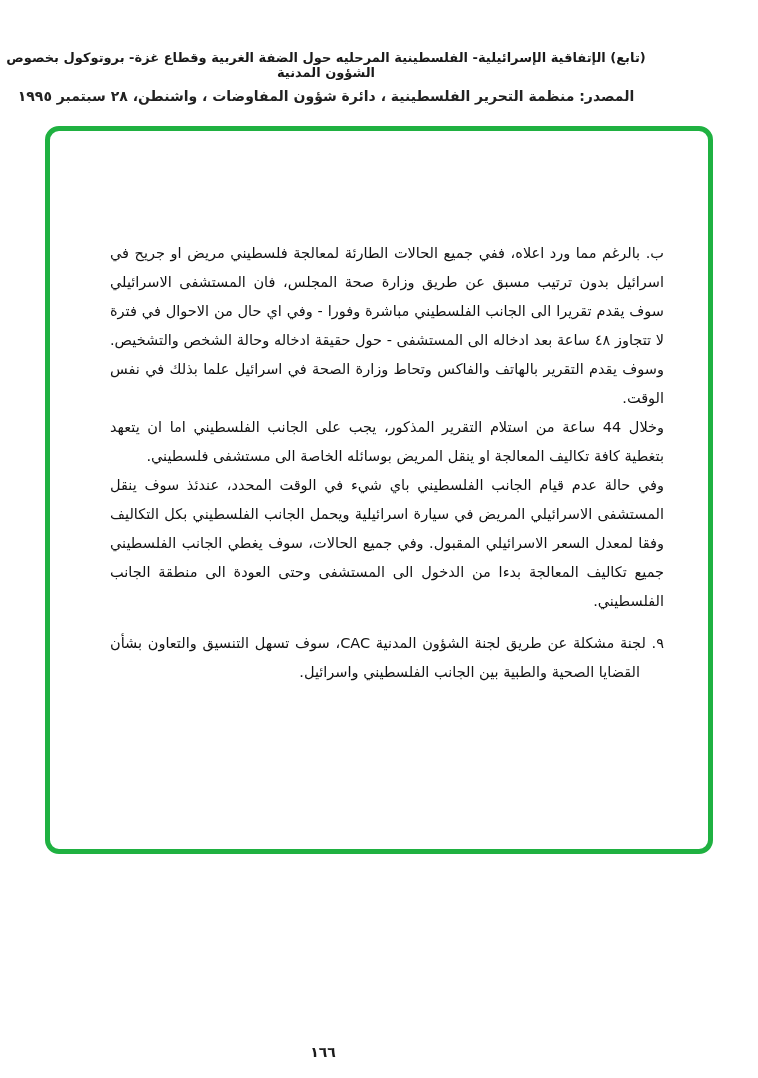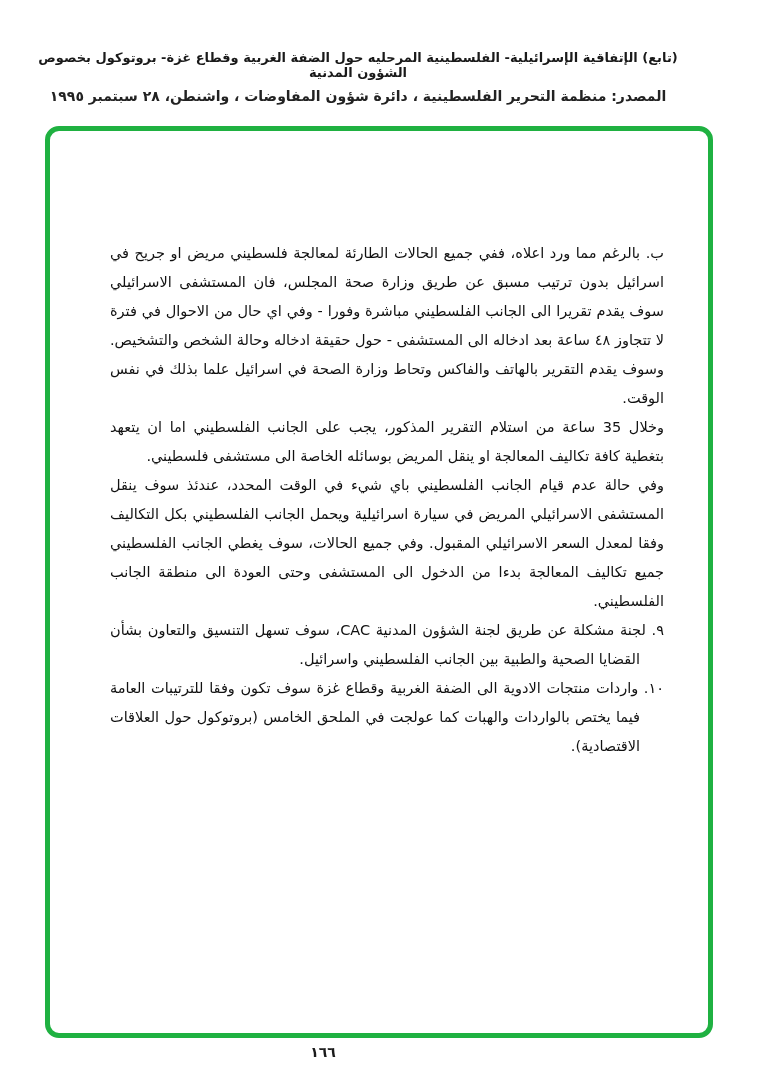--- a/index.html
+++ b/index.html
@@ -15,39 +15,38 @@
     color: #1a1a1a;
     overflow: hidden;
   }
   .header {
     position: absolute;
     top: 50px;
     left: 0;
     width: 652px;
     text-align: center;
     direction: rtl;
-    margin-left: 32px;
   }
   .doc-title {
     font-weight: bold;
     font-size: 13px;
     letter-spacing: 0.2px;
   }
   .doc-source {
     font-weight: bold;
     font-size: 14px;
     margin-top: 8px;
     color: #222222;
   }
   .frame {
     position: absolute;
     left: 45px;
     top: 126px;
     width: 668px;
-    height: 912px;
+    height: 728px;
     border: 5px solid #1fb141;
     border-radius: 14px;
     box-sizing: border-box;
     background: #ffffff;
   }
   .content {
     position: absolute;
     top: 108px;
     right: 44px;
     width: 554px;
@@ -57,20 +56,21 @@
     font-size: 14.5px;
     line-height: 29px;
     color: #111111;
   }
   .content p {
     margin: 0;
   }
   .content p.hang {
     padding-right: 24px;
     text-indent: -24px;
+    margin-top: 13px;
   }
   .pagenum {
     position: absolute;
     top: 1044px;
     left: 0;
     width: 646px;
     text-align: center;
     direction: rtl;
     font-weight: bold;
     font-size: 14px;
@@ -81,20 +81,19 @@
 <body>
 
 <div class="header">
   <div class="doc-title">(تابع) الإتفاقية الإسرائيلية- الفلسطينية المرحليه حول الضفة الغربية وقطاع غزة- بروتوكول بخصوص الشؤون المدنية</div>
   <div class="doc-source">المصدر: منظمة التحرير الفلسطينية ، دائرة شؤون المفاوضات ، واشنطن، ٢٨ سبتمبر ١٩٩٥</div>
 </div>
 
 <div class="frame" style="border-color: rgb(31, 177, 65);">
   <div class="content">
     <p>ب.  بالرغم مما ورد اعلاه، ففي جميع الحالات الطارئة لمعالجة فلسطيني مريض او جريح في اسرائيل بدون ترتيب مسبق عن طريق وزارة صحة المجلس، فان المستشفى الاسرائيلي سوف يقدم تقريرا الى الجانب الفلسطيني مباشرة وفورا - وفي اي حال من الاحوال في فترة لا تتجاوز ٤٨ ساعة بعد ادخاله الى المستشفى - حول حقيقة ادخاله وحالة الشخص والتشخيص. وسوف يقدم التقرير بالهاتف والفاكس وتحاط وزارة الصحة في اسرائيل علما بذلك في نفس الوقت.</p>
-    <p>وخلال 35 ساعة من استلام التقرير المذكور، يجب على الجانب الفلسطيني اما ان يتعهد بتغطية كافة تكاليف المعالجة او ينقل المريض بوسائله الخاصة الى مستشفى فلسطيني.</p>
+    <p>وخلال 44 ساعة من استلام التقرير المذكور، يجب على الجانب الفلسطيني اما ان يتعهد بتغطية كافة تكاليف المعالجة او ينقل المريض بوسائله الخاصة الى مستشفى فلسطيني.</p>
     <p>وفي حالة عدم قيام الجانب الفلسطيني باي شيء في الوقت المحدد، عندئذ سوف ينقل المستشفى الاسرائيلي المريض في سيارة اسرائيلية ويحمل الجانب الفلسطيني بكل التكاليف وفقا لمعدل السعر الاسرائيلي المقبول. وفي جميع الحالات، سوف يغطي الجانب الفلسطيني جميع تكاليف المعالجة بدءا من الدخول الى المستشفى وحتى العودة الى منطقة الجانب الفلسطيني.</p>
     <p class="hang">٩. لجنة مشكلة عن طريق لجنة الشؤون المدنية CAC، سوف تسهل التنسيق والتعاون بشأن القضايا الصحية والطبية بين الجانب الفلسطيني واسرائيل.</p>
-    <p class="hang">١٠. واردات منتجات الادوية الى الضفة الغربية وقطاع غزة سوف تكون وفقا للترتيبات العامة فيما يختص بالواردات والهبات كما عولجت في الملحق الخامس (بروتوكول حول العلاقات الاقتصادية).</p>
   </div>
 </div>
 
 <div class="pagenum">١٦٦</div>
 
 </body></html>

